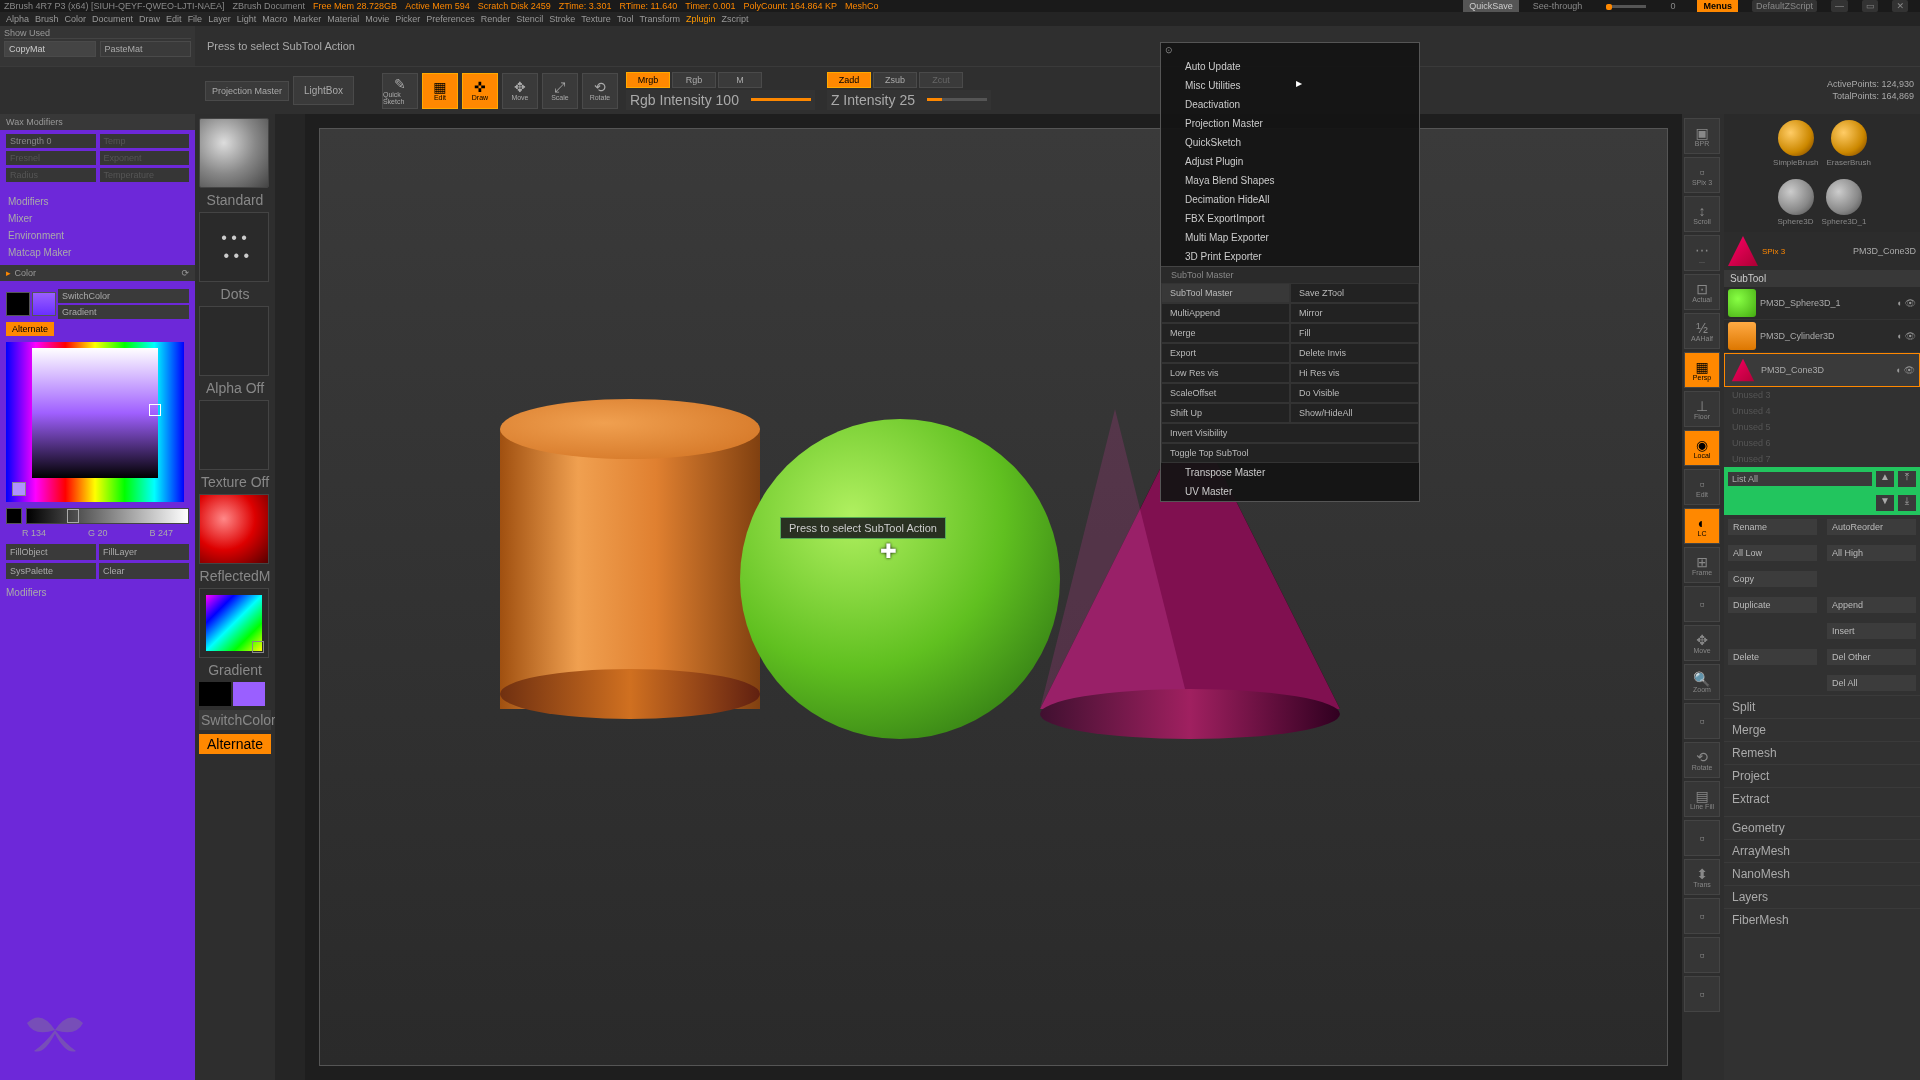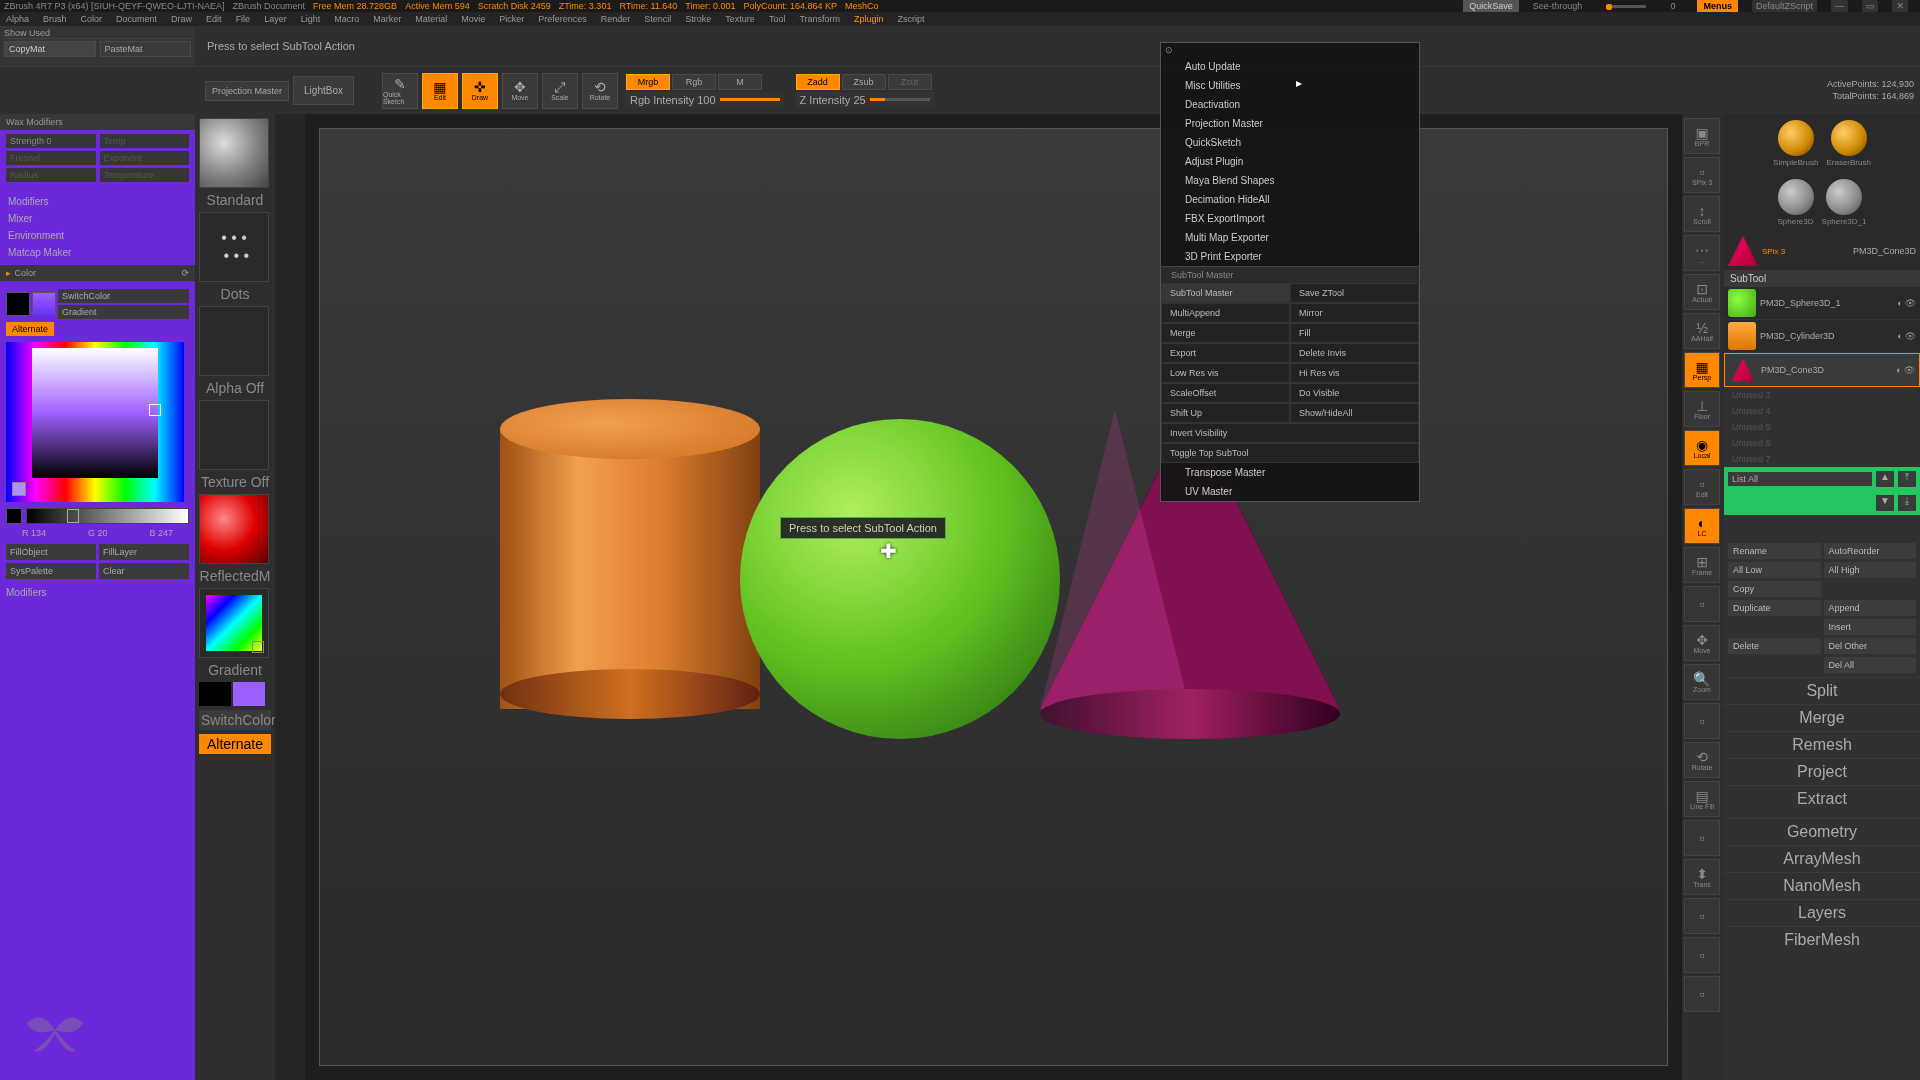--- a/index.html
+++ b/index.html
@@ -11,21 +11,21 @@
 .titlebar .right { margin-left: auto; display: flex; gap: 6px; }
 .titlebar .orange { color: #f80; }
 .titlebar .btn { background: #333; padding: 1px 4px; border-radius: 2px; }
 .titlebar .quicksave { background: #555; color: #ccc; padding: 1px 6px; }
 .titlebar .menus { background: #f80; color: #000; padding: 1px 6px; font-weight: bold; }
 .titlebar .seethrough { display: flex; align-items: center; gap: 16px; }
 .titlebar .slider { width: 40px; height: 3px; background: #555; position: relative; }
 .titlebar .slider::after { content: ''; position: absolute; left: 0; width: 6px; height: 6px; background: #f80; top: -1px; border-radius: 2px; }
 
 
-.menubar { height: 14px; background: #242424; display: flex; align-items: center; padding: 0 6px; font-size: 9px; gap: 14px; color: #999; }
+.menubar { height: 14px; background: #242424; display: flex; align-items: center; padding: 0 6px; font-size: 9px; gap: 6px; color: #999; }
 .menubar span { cursor: pointer; }
 .menubar .active { color: #f90; }
 
 
 .toprow { height: 40px; background: #2f2f2f; display: flex; align-items: stretch; }
 .toprow-left { width: 195px; background: #353535; padding: 2px 4px; }
 .showused { font-size: 9px; color: #999; border-bottom: 1px solid #444; }
 .matbtns { display: flex; gap: 4px; margin-top: 2px; }
 .matbtn { flex: 1; background: #3a3a3a; padding: 2px 4px; font-size: 9px; color: #aaa; border: 1px solid #4a4a4a; }
 .matbtn.active { background: #444; color: #ccc; }
@@ -38,21 +38,21 @@
 .projmaster { background: #3a3a3a; padding: 4px 6px; font-size: 9px; text-align: center; border: 1px solid #4a4a4a; }
 .lightbox { background: #3a3a3a; padding: 8px 10px; font-size: 10px; border: 1px solid #4a4a4a; }
 .iconbtn { width: 36px; height: 36px; background: #3a3a3a; border: 1px solid #4a4a4a; display: flex; flex-direction: column; align-items: center; justify-content: center; font-size: 7px; }
 .iconbtn.orange { background: #f80; color: #000; border-color: #fa0; }
 .iconbtn .ico { font-size: 14px; line-height: 1; }
 .rgbsect { display: flex; flex-direction: column; gap: 2px; margin: 0 4px; }
 .rgbrow { display: flex; gap: 2px; }
 .chipbtn { background: #3a3a3a; padding: 2px 6px; font-size: 9px; border: 1px solid #4a4a4a; min-width: 44px; text-align: center; }
 .chipbtn.orange { background: #f80; color: #000; border-color: #fa0; }
 .chipbtn.dis { color: #666; }
-.intensity { display: flex; align-items: center; gap: 4px; font-size: 11px; background: #333; padding: 2px 4px; }
+.intensity { display: flex; align-items: center; gap: 12px; font-size: 14px; background: #333; padding: 2px 4px; }
 .intbar { width: 60px; height: 3px; background: #555; position: relative; }
 .intbar .fill { position: absolute; height: 100%; background: #f80; }
 .stats { margin-left: auto; font-size: 9px; text-align: right; }
 .stats div { margin-bottom: 2px; }
 
 
 .main { display: flex; height: calc(100% - 114px); }
 
 
 .leftpanel { width: 195px; background: #6d28d9; display: flex; flex-direction: column; overflow: hidden; }
@@ -140,23 +140,23 @@
 .st-ico { width: 28px; height: 28px; border-radius: 3px; }
 .st-ico.green { background: radial-gradient(circle at 35% 35%, #8f4, #4a1); }
 .st-ico.orange { background: linear-gradient(#fa4, #d70); }
 .st-ico.magenta { background: linear-gradient(135deg, #f06, #a03); clip-path: polygon(50% 10%, 90% 90%, 10% 90%); }
 .st-name { flex: 1; font-size: 9px; color: #aaa; }
 .st-eyes { font-size: 9px; color: #999; display: flex; gap: 2px; }
 .st-unused { padding: 3px 8px; font-size: 9px; color: #555; }
 .listall-row { display: flex; align-items: center; gap: 4px; padding: 4px; background: #22c55e; }
 .listall { flex: 1; font-size: 9px; background: #3a3a3a; padding: 2px 4px; }
 .arrowbtn { width: 18px; height: 16px; background: #3a3a3a; text-align: center; font-size: 10px; }
-.rp-grid { padding: 4px; display: grid; grid-template-columns: 1fr 1fr; gap: 3px; margin-top: 24px; }
+.rp-grid { padding: 4px; display: grid; grid-template-columns: 1fr 1fr; gap: 10px; }
 .rp-btn { background: #3c3c3c; font-size: 9px; padding: 3px 5px; color: #bbb; text-align: left; }
-.rp-sec { padding: 4px 8px; font-size: 16px; color: #aaa; border-top: 1px solid #3a3a3a; text-align: center; }
+.rp-sec { padding: 4px 8px; font-size: 12px; color: #aaa; border-top: 1px solid #3a3a3a; }
 
 
 .zplugin-menu { position: absolute; left: 1160px; top: 42px; width: 260px; background: rgba(20,20,20,0.95); border: 1px solid #555; z-index: 100; font-size: 10px; }
 .zp-item { padding: 4px 24px; color: #ccc; }
 .zp-top { display: flex; align-items: center; padding: 2px 4px; color: #888; font-size: 9px; }
 .zp-sub { background: #222; border-top: 1px solid #444; }
 .zp-subhdr { padding: 3px 10px; color: #888; font-size: 9px; background: #2a2a2a; }
 .zp-subgrid { display: grid; grid-template-columns: 1fr 1fr; }
 .zp-cell { padding: 4px 8px; color: #bbb; border: 1px solid #333; font-size: 9px; text-align: left; }
 .zp-cell.hl { background: #383838; }

